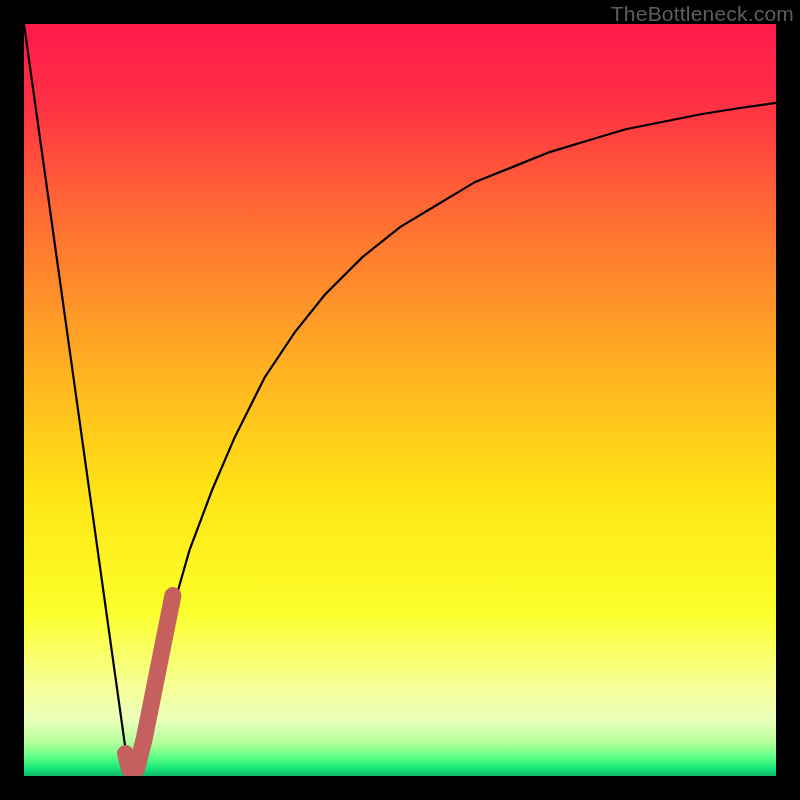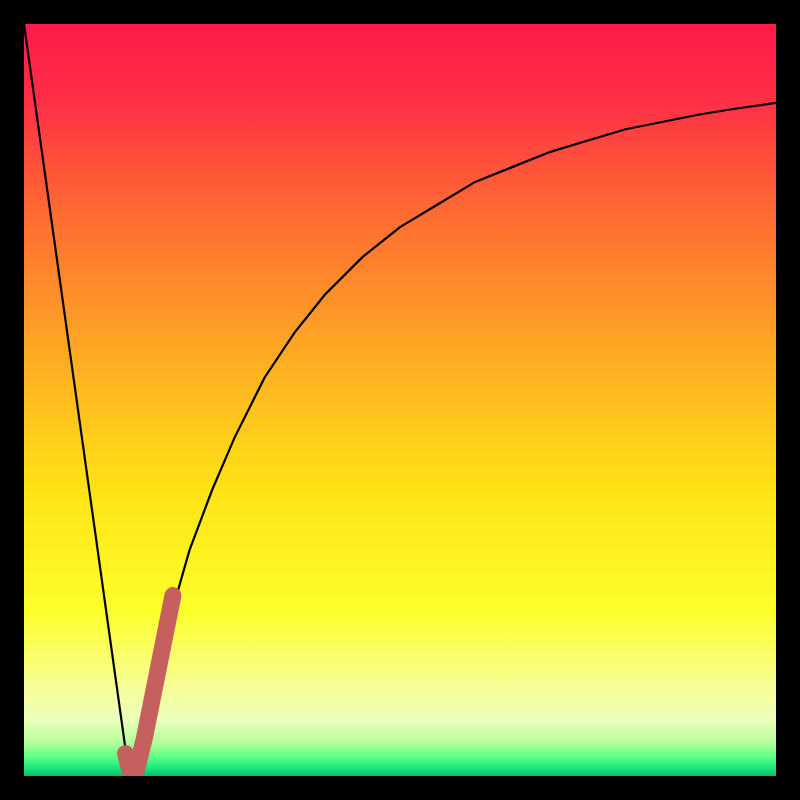--- a/index.html
+++ b/index.html
@@ -37,20 +37,21 @@
     letter-spacing: 0.2px;
     user-select: none;
   }
   svg { display: block; }
 </style>
 </head>
 <body>
 
 <div class="frame">
 
+  <div class="watermark">TheBottleneck.com</div>
 
   <div class="plot">
     <svg id="chart-svg" width="752" height="752" viewBox="0 0 752 752">
       <defs>
         <linearGradient id="bg-grad" x1="0" y1="0" x2="0" y2="1">
             <stop offset="0.00%" stop-color="#ff1a4b"></stop>
             <stop offset="10.00%" stop-color="#ff2f45"></stop>
             <stop offset="25.00%" stop-color="#ff6a33"></stop>
             <stop offset="45.00%" stop-color="#ffae22"></stop>
             <stop offset="62.00%" stop-color="#ffe315"></stop>

